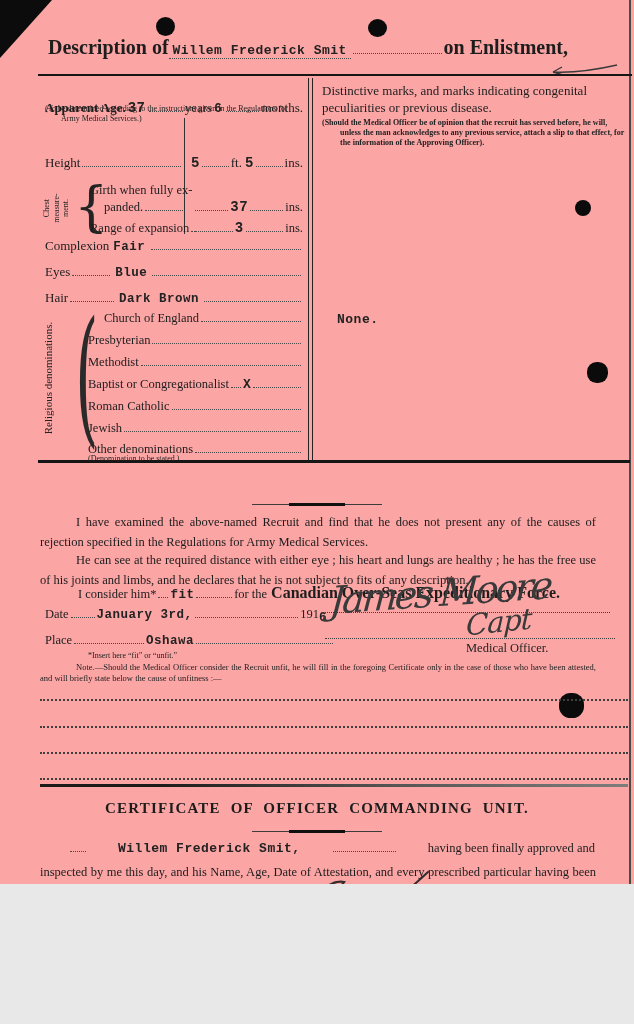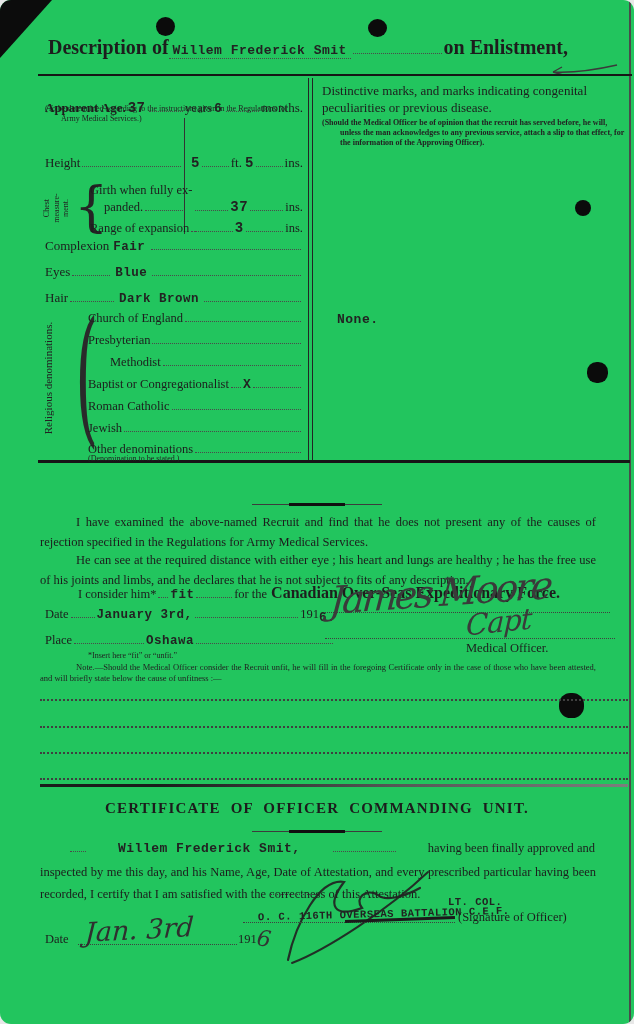--- a/index.html
+++ b/index.html
@@ -1,17 +1,17 @@
 <!DOCTYPE html>
 <html><head>
 <meta charset="utf-8">
 <style>
   html,body{margin:0;padding:0;background:#e8e8e8;}
-  #page{position:relative;width:634px;height:1024px;background:#22c55e;overflow:hidden;
-        font-family:"Liberation Serif","DejaVu Serif",serif;color:#1c1c1c;border-radius:11px;}
+  #page{position:relative;width:634px;height:884px;background:#fca5a5;overflow:hidden;
+        font-family:"Liberation Serif","DejaVu Serif",serif;color:#1c1c1c;}
   .abs{position:absolute;}
   .r{position:absolute;display:flex;align-items:baseline;}
   .print{font-family:"Liberation Serif","DejaVu Serif",serif;color:#1d1d1d;}
   .typed{font-family:"Liberation Mono","DejaVu Sans Mono",monospace;font-weight:700;
          letter-spacing:.5px;color:#222;font-size:12.5px;white-space:nowrap;}
   .hand{font-family:"DejaVu Serif","Liberation Serif",serif;font-style:italic;color:#333;
         white-space:nowrap;line-height:1;}
   .lead{flex:1;border-bottom:1.6px dotted #4a4a4a;height:.85em;margin:0 2px;min-width:6px;}
   .leadf{border-bottom:1.6px dotted #4a4a4a;height:.85em;margin:0 2px;}
   .note{font-size:8px;line-height:10px;color:#222;}
@@ -138,29 +138,29 @@
     <span class="print">Hair</span>
     <span class="leadf" style="width:44px;"></span>
     <span class="typed" style="padding:0 3px;">Dark Brown</span>
     <span class="lead"></span>
   </div>
 
   <div class="vlabel" style="left:-10px;top:365px;width:130px;height:26px;font-size:11px;line-height:12.5px;">Religious denominations.</div>
   <span class="abs brace-rel" style="left:58px;top:301px;"></span>
 
   <div class="r fs12" style="left:88px;top:310px;width:215px;">
-    <span class="print" style="white-space:nowrap;">Church of England</span>
+    <span class="print" style="white-space:nowrap;margin-left:16px;">Church of England</span>
     <span class="lead"></span>
   </div>
   <div class="r fs12" style="left:88px;top:332px;width:215px;">
     <span class="print" style="white-space:nowrap;">Presbyterian</span>
     <span class="lead"></span>
   </div>
   <div class="r fs12" style="left:88px;top:354px;width:215px;">
-    <span class="print" style="white-space:nowrap;padding-left:22px;">Methodist</span>
+    <span class="print" style="white-space:nowrap;">Methodist</span>
     <span class="lead"></span>
   </div>
   <div class="r fs12" style="left:88px;top:376px;width:215px;">
     <span class="print" style="white-space:nowrap;">Baptist or Congregationalist</span>
     <span class="leadf" style="width:10px;"></span>
     <span class="typed" style="font-size:13px;">X</span>
     <span class="lead"></span>
   </div>
   <div class="r fs12" style="left:88px;top:398px;width:215px;">
     <span class="print" style="white-space:nowrap;">Roman Catholic</span>

